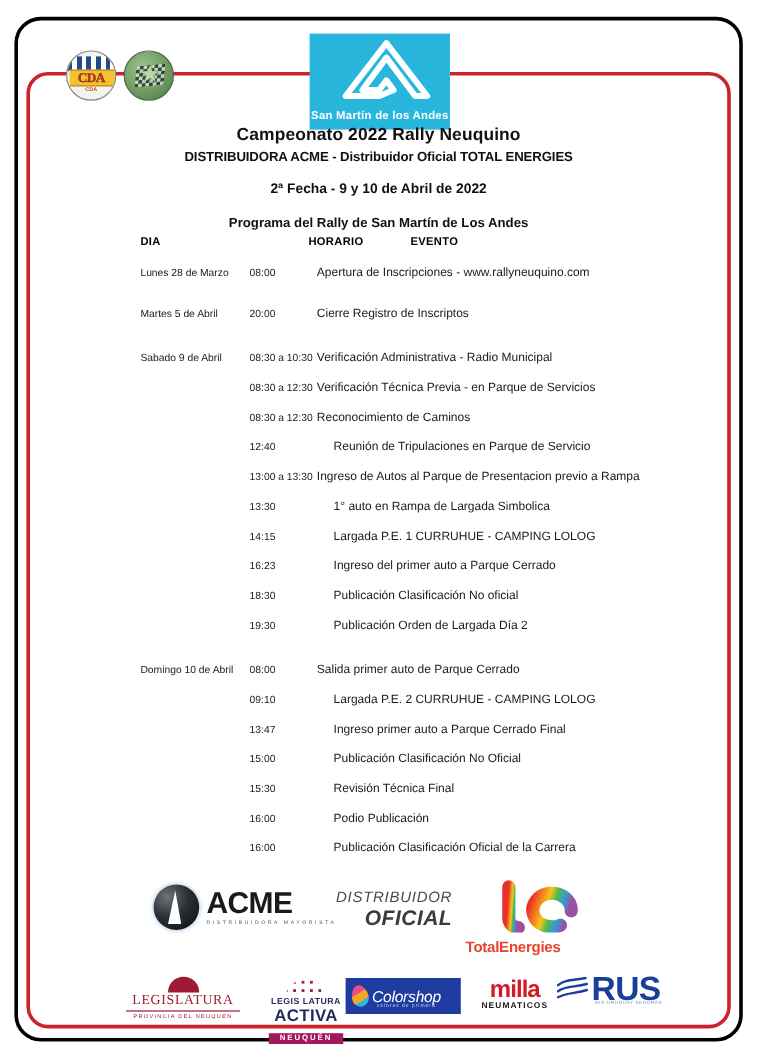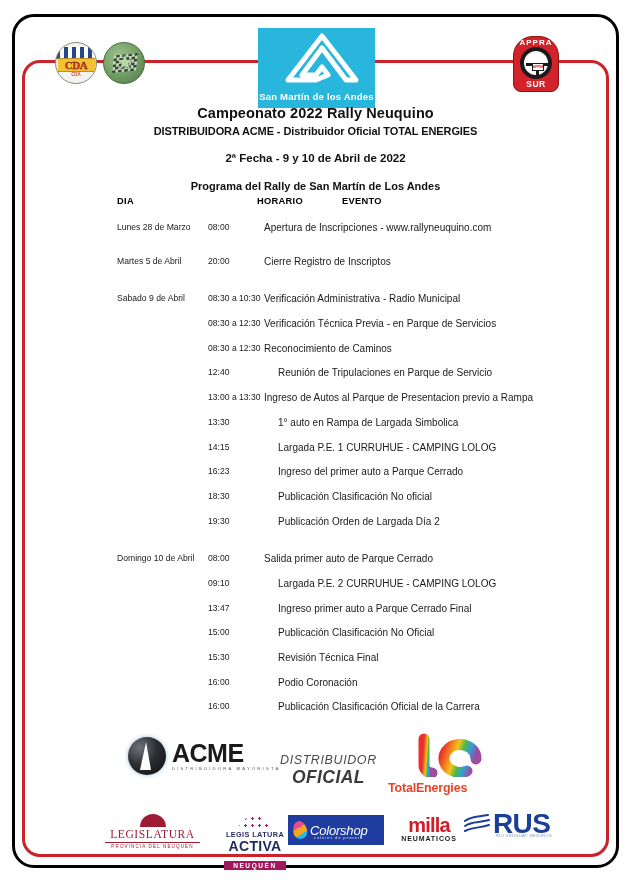--- a/index.html
+++ b/index.html
@@ -209,22 +209,22 @@
     clip-path: polygon(55% 0, 100% 100%, 0 100%);
   }
   .acme-text {
     font-size: 25px; font-weight: bold; color: #1a1a1a;
     letter-spacing: -0.5px; line-height: 25px;
   }
   .acme-sub {
     font-size: 4.2px; color: #555; letter-spacing: 2.2px; text-align: right;
   }
   .distrib {
-    position: absolute; left: 280px; top: 20px;
-    text-align: center; color: #4a4a4a;
+    position: absolute; left: 280px; top: 8px;
+    text-align: right; color: #4a4a4a;
     font-style: italic;
   }
   .distrib .d1 { font-size: 12.5px; letter-spacing: .6px; }
   .distrib .d2 { font-size: 17.5px; font-weight: bold; letter-spacing: .4px; color: #3b3b3b; }
   .te-wrap { position: absolute; left: 388px; top: 0; width: 112px; text-align: left; }
   .te-mark { width: 100px; height: 44px; margin: 0 auto; }
   .te-name {
     font-size: 12.5px; font-weight: bold; color: #e8442a; letter-spacing: -.2px;
   }
 
@@ -330,30 +330,20 @@
     <div class="g-star">★</div>
   </div>
 
   <div class="logo-sanmartin">
     <svg width="128" height="60" viewBox="0 0 128 60">
       <path d="M64 8 L98 52 L88 52 L64 20 L44 47 L58 47 L64 39 L70 47 L58 52 L30 52 Z" fill="none" stroke="#ffffff" stroke-width="5" stroke-linejoin="round"></path>
     </svg>
     <div class="sm-label">San Martín de los Andes</div>
   </div>
 
-  <div class="logo-appra">
-    <div class="shield"></div>
-    <div class="appra-top">APPRA</div>
-    <div class="wheel">
-      <div class="spoke s1"></div>
-      <div class="spoke s2"></div>
-      <div class="hub">APPRA</div>
-    </div>
-    <div class="appra-bot">SUR</div>
-  </div>
 
   <div class="title-block">
     <div class="t-main">Campeonato 2022 Rally Neuquino</div>
     <div class="t-sub">DISTRIBUIDORA ACME - Distribuidor Oficial TOTAL ENERGIES</div>
     <div class="t-fecha">2ª Fecha  -  9 y 10 de Abril de 2022</div>
     <div class="t-programa">Programa del Rally de San Martín de Los Andes</div>
   </div>
 
   <div class="schedule">
 
@@ -453,21 +443,21 @@
       <span class="c-evt indent">Publicación Clasificación No Oficial</span>
     </div>
     <div class="row">
       <span class="c-dia"></span>
       <span class="c-hora">15:30</span>
       <span class="c-evt indent">Revisión Técnica Final</span>
     </div>
     <div class="row">
       <span class="c-dia"></span>
       <span class="c-hora">16:00</span>
-      <span class="c-evt indent">Podio Coronación</span>
+      <span class="c-evt indent">Podio Publicación</span>
     </div>
     <div class="row">
       <span class="c-dia"></span>
       <span class="c-hora">16:00</span>
       <span class="c-evt indent">Publicación Clasificación Oficial de la Carrera</span>
     </div>
 
   </div>
 
   <div class="sponsors-top">

